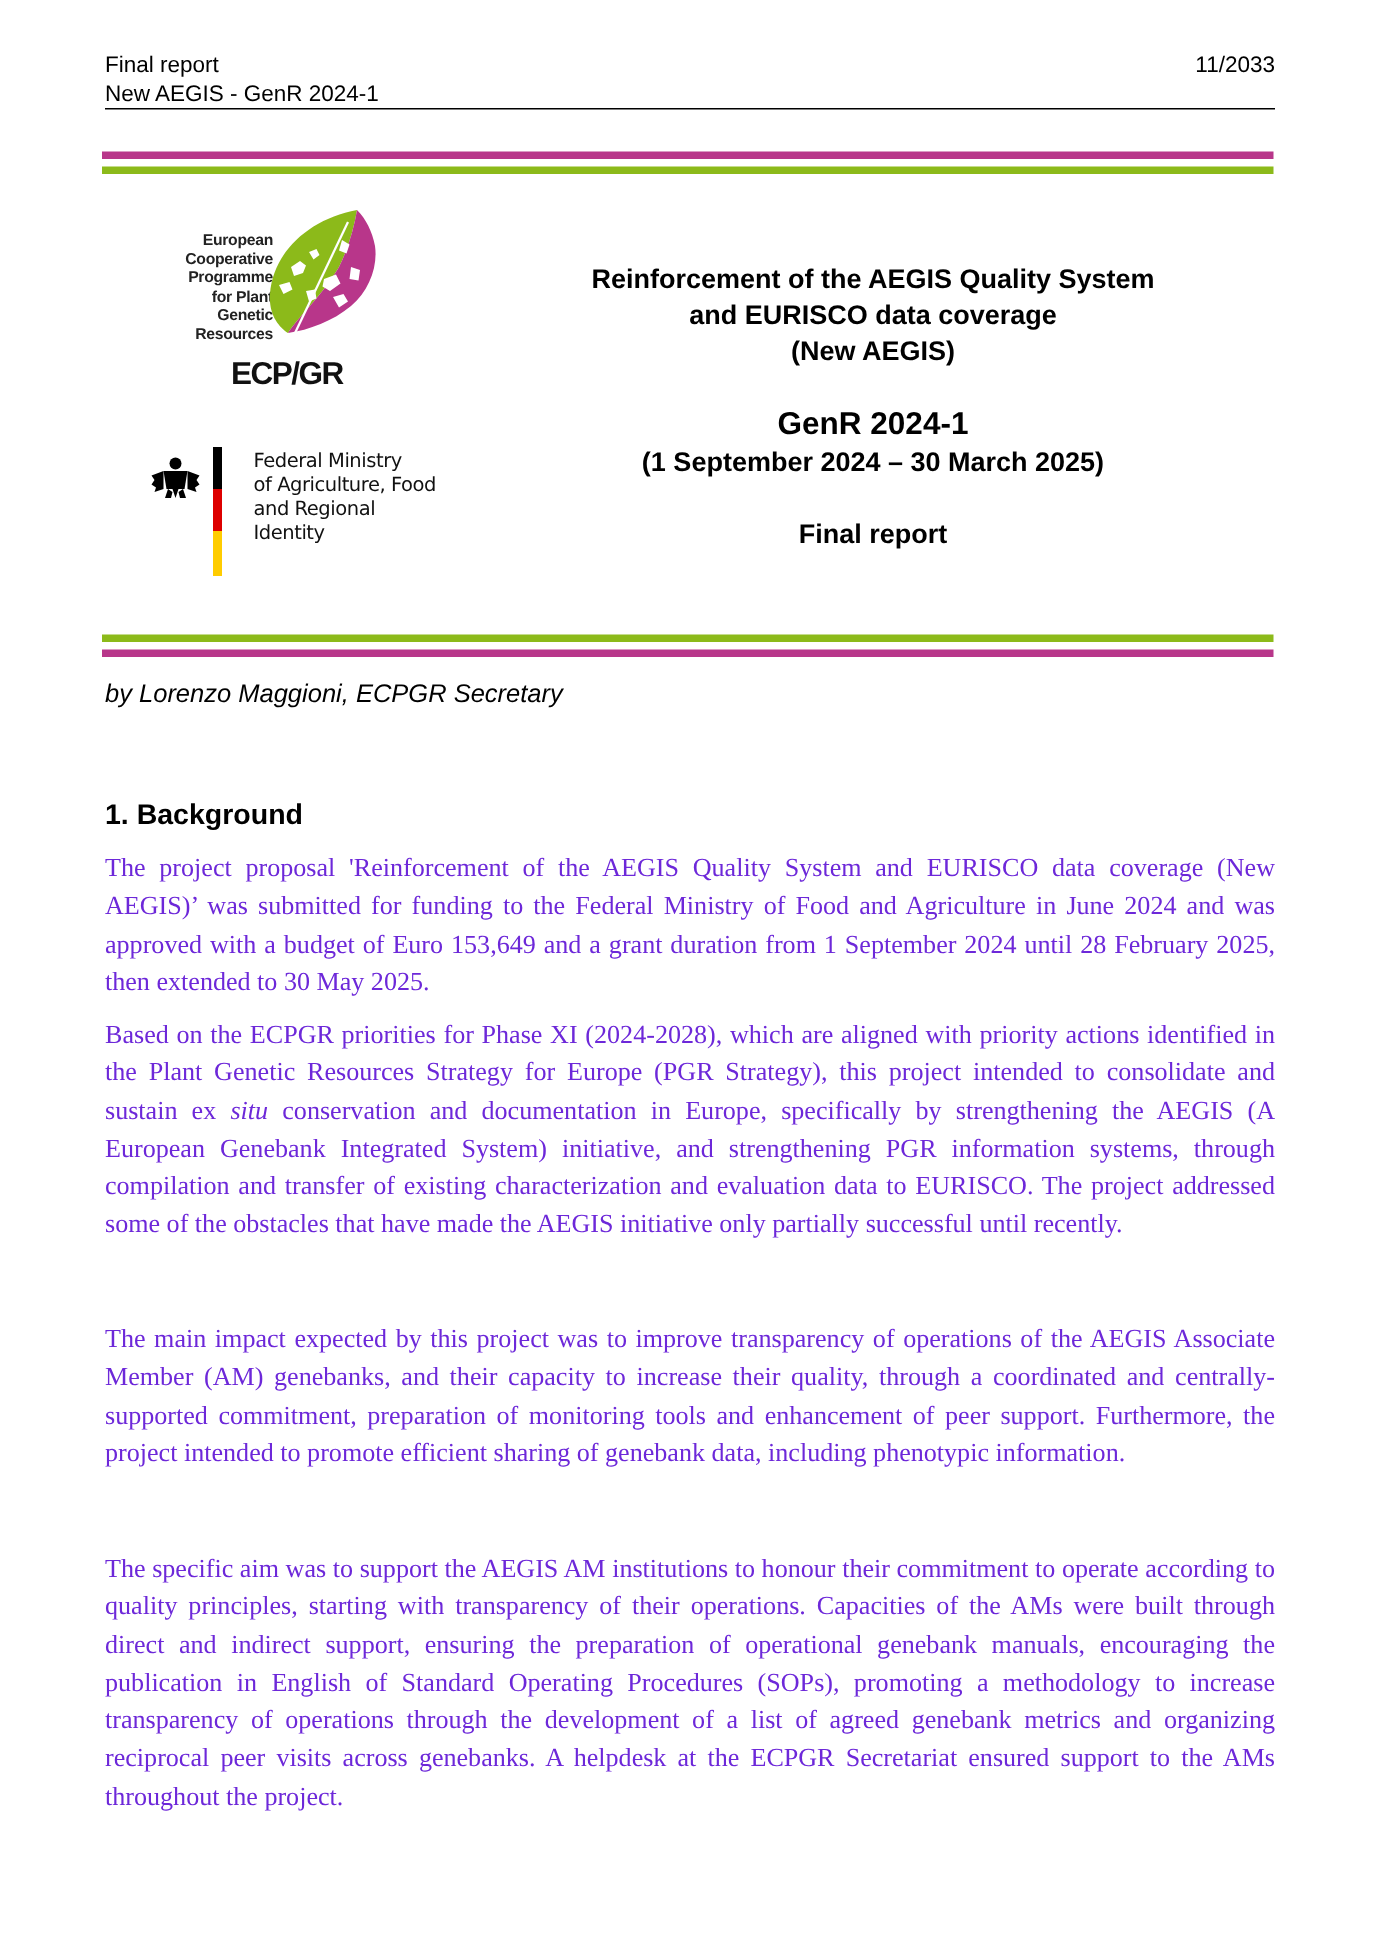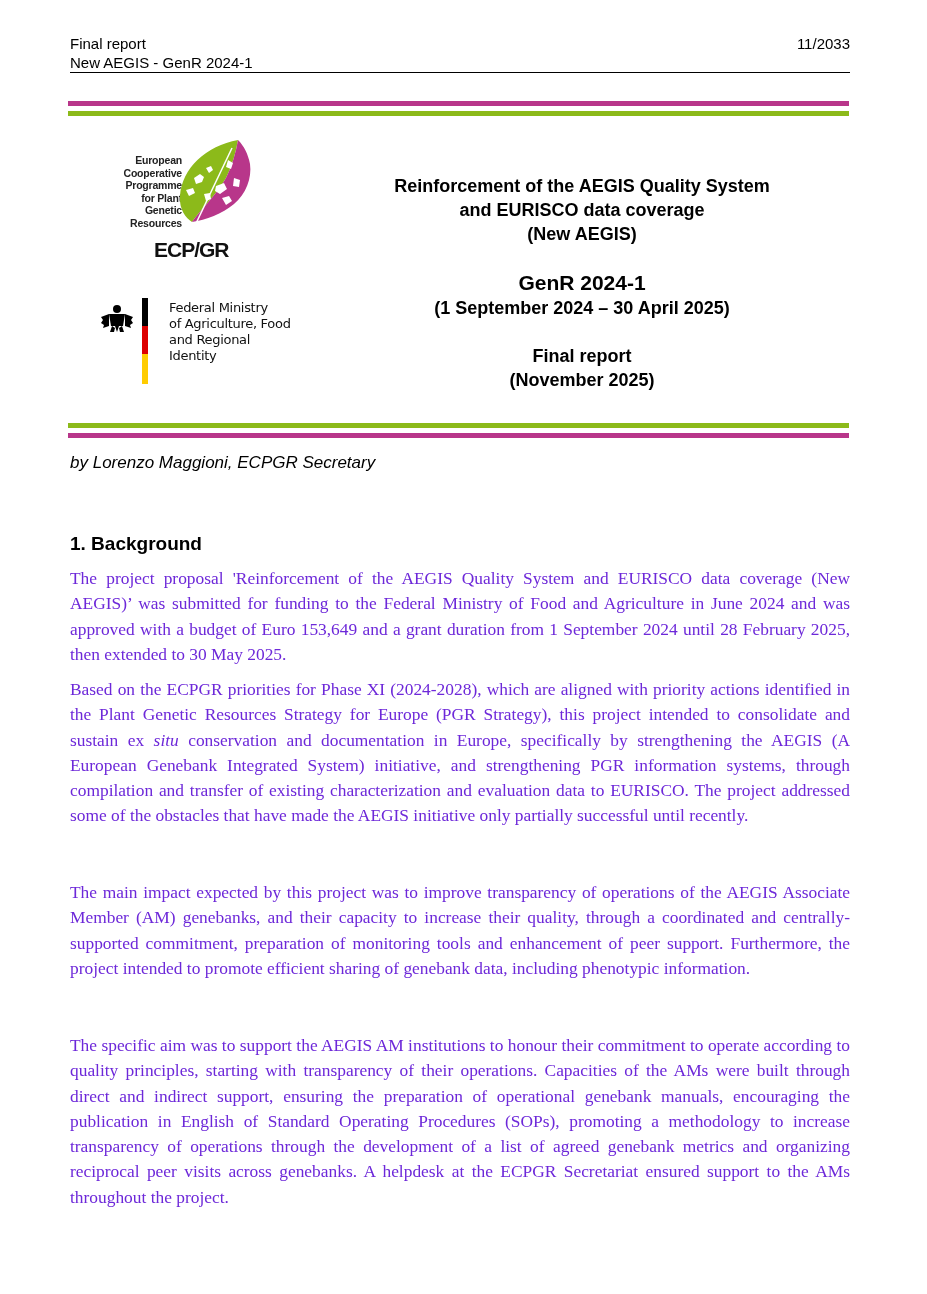--- a/index.html
+++ b/index.html
@@ -78,24 +78,23 @@
     <div>and Regional Identity</div>
   </div>
 </div>
 
 <div class="title-block">
   <div>Reinforcement of the AEGIS Quality System</div>
   <div>and EURISCO data coverage</div>
   <div>(New AEGIS)</div>
   <div class="gap"></div>
   <div class="code">GenR 2024-1</div>
-  <div>(1 September 2024 – 30 April 2025)</div>
+  <div>(1 September 2024 – 30 March 2025)</div>
   <div class="gap"></div>
   <div>Final report</div>
-  <div>(November 2025)</div>
 </div>
 
 <div class="stripe green" style="top:423px"></div>
 <div class="stripe magenta" style="top:433px"></div>
 
 <div class="byline">by Lorenzo Maggioni, ECPGR Secretary</div>
 
 <div class="section-h">1. Background</div>
 
 <div class="para" style="top:566px">The project proposal 'Reinforcement of the AEGIS Quality System and EURISCO data coverage (New AEGIS)’ was submitted for funding to the Federal Ministry of Food and Agriculture in June 2024 and was approved with a budget of Euro 153,649 and a grant duration from 1 September 2024 until 28 February 2025, then extended to 30 May 2025.</div>

